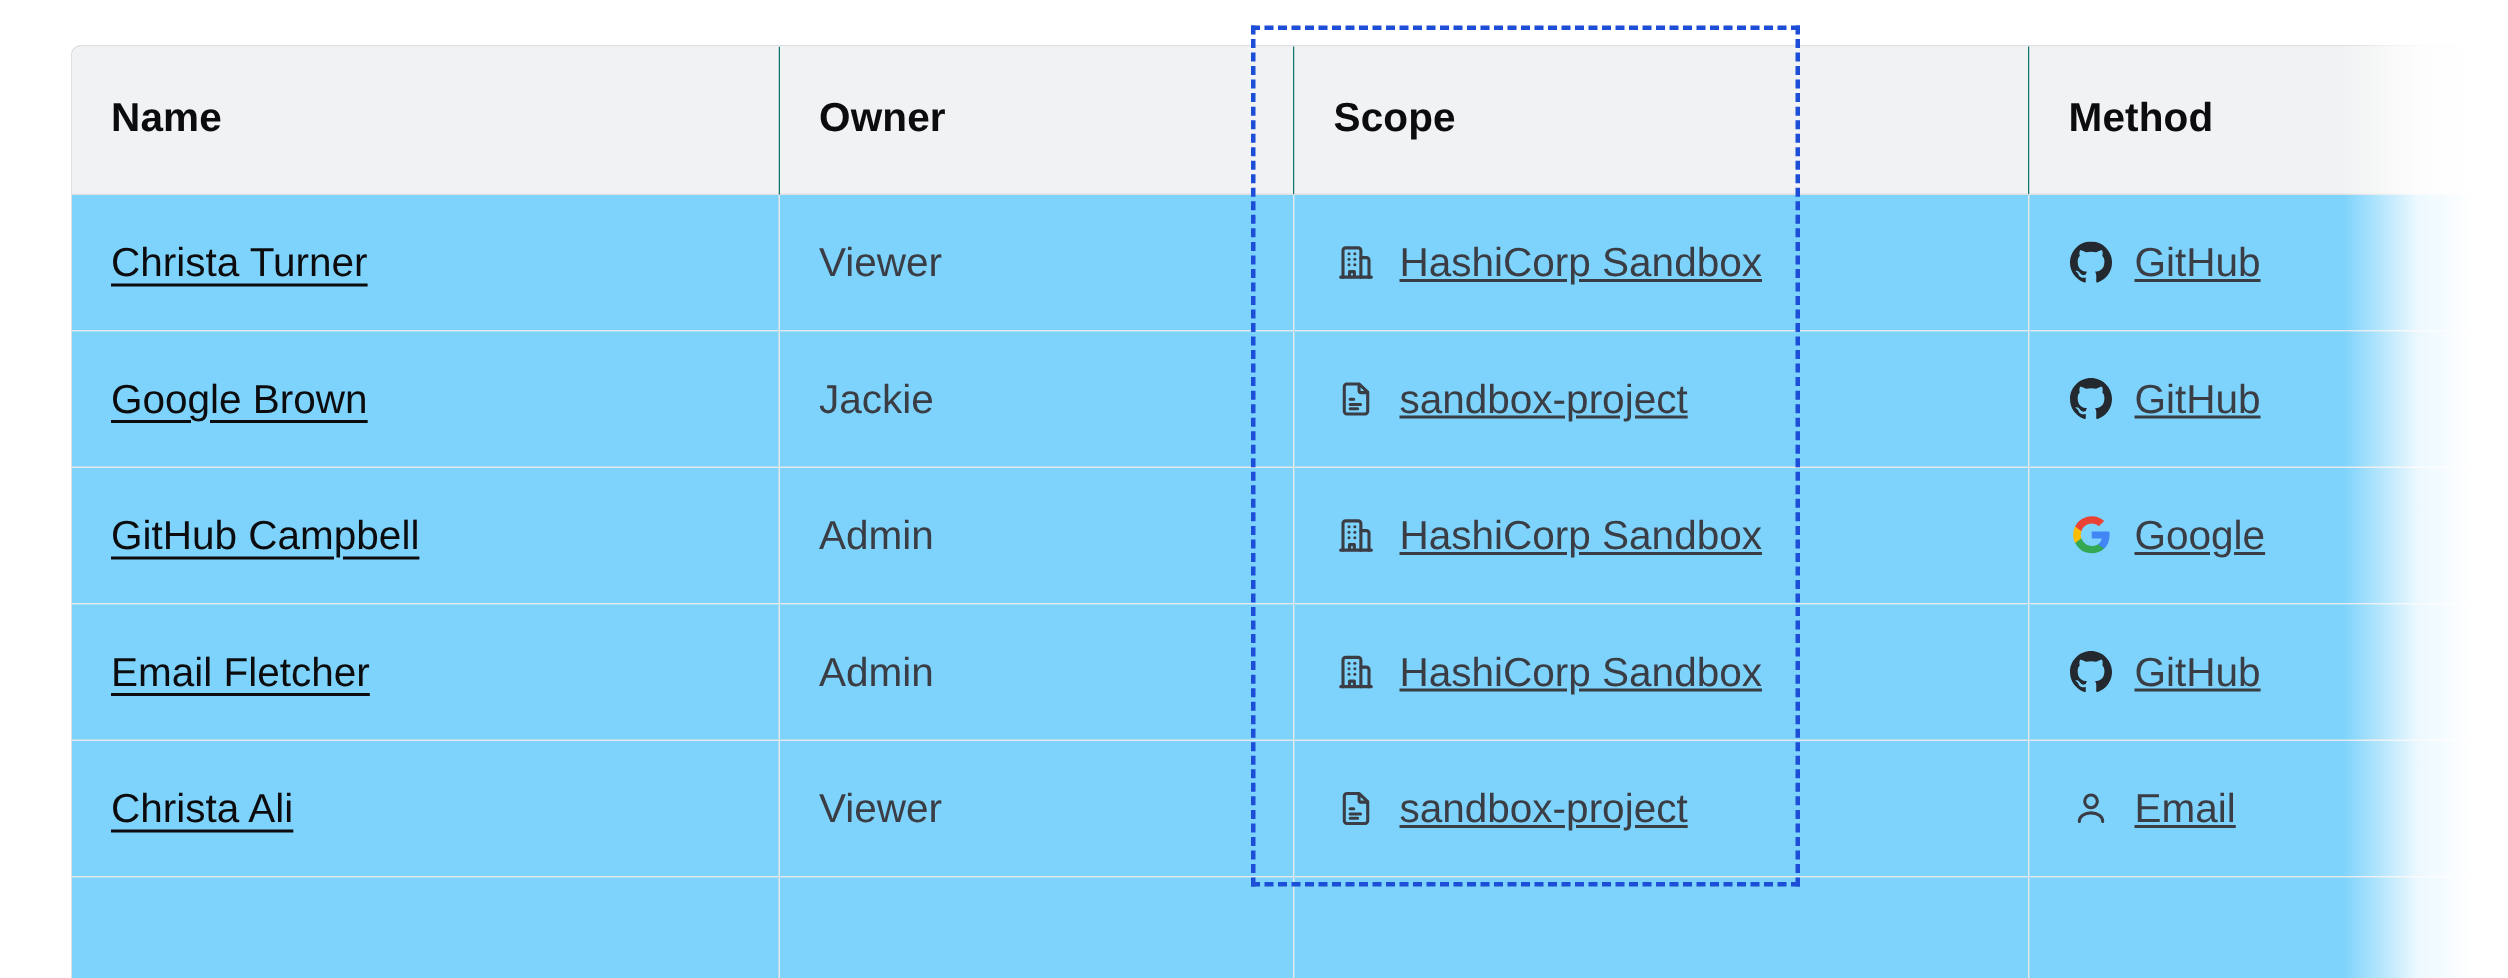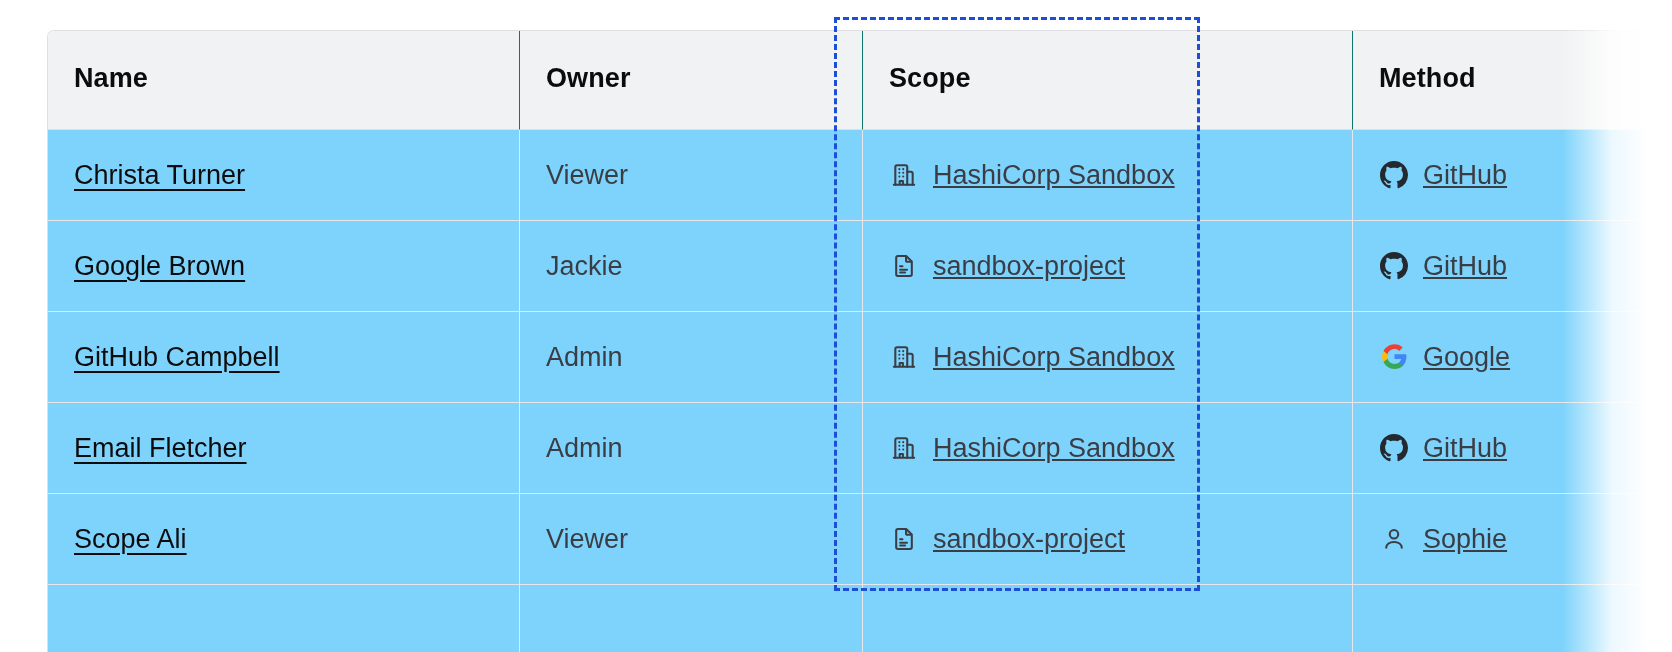--- a/index.html
+++ b/index.html
@@ -274,21 +274,21 @@
                 <span class="ic">
                   <svg width="28" height="28" viewBox="0 0 16 16" fill="#24292f">
                     <path d="M8 0C3.58 0 0 3.58 0 8c0 3.54 2.29 6.53 5.47 7.59.4.07.55-.17.55-.38 0-.19-.01-.82-.01-1.49-2.01.37-2.53-.49-2.69-.94-.09-.23-.48-.94-.82-1.13-.28-.15-.68-.52-.01-.53.63-.01 1.08.58 1.23.82.72 1.21 1.87.87 2.33.66.07-.52.28-.87.51-1.07-1.78-.2-3.64-.89-3.64-3.95 0-.87.31-1.59.82-2.15-.08-.2-.36-1.02.08-2.12 0 0 .67-.21 2.2.82.64-.18 1.32-.27 2-.27s1.36.09 2 .27c1.53-1.04 2.2-.82 2.2-.82.44 1.1.16 1.92.08 2.12.51.56.82 1.27.82 2.15 0 3.07-1.87 3.75-3.65 3.95.29.25.54.73.54 1.48 0 1.07-.01 1.93-.01 2.2 0 .21.15.46.55.38A8.01 8.01 0 0 0 16 8c0-4.42-3.58-8-8-8Z"></path>
                   </svg>
                 </span>
                 <span class="lbl">GitHub</span>
               </span>
             </td>
           </tr>
           <tr>
-            <td><a class="name-link">Scope Ali</a></td>
+            <td><a class="name-link">Christa Ali</a></td>
             <td><span>Viewer</span></td>
             <td>
               <span class="cell-ic">
                 <span class="ic">
                   <svg width="26" height="26" viewBox="0 0 24 24" fill="none">
                     <path d="M14 2.8H6.4A1.6 1.6 0 0 0 4.8 4.4v15.2a1.6 1.6 0 0 0 1.6 1.6h11.2a1.6 1.6 0 0 0 1.6-1.6V7.8L14 2.8Z" stroke="#3b3d45" stroke-width="1.9" stroke-linejoin="round"></path>
                     <path d="M13.9 2.9v4.2a1 1 0 0 0 1 1h4.2" stroke="#3b3d45" stroke-width="1.9" stroke-linejoin="round"></path>
                     <path d="M8.4 12.2h2.2M8.4 15.4h6.4M8.4 18h4.6" stroke="#3b3d45" stroke-width="1.9" stroke-linecap="round"></path>
                   </svg>
                 </span>
@@ -296,21 +296,21 @@
               </span>
             </td>
             <td>
               <span class="cell-ic">
                 <span class="ic">
                   <svg width="26" height="26" viewBox="0 0 24 24" fill="none">
                     <circle cx="12" cy="7.6" r="3.9" stroke="#3b3d45" stroke-width="1.9"></circle>
                     <path d="M4.8 20c0-3.1 3.22-5.3 7.2-5.3s7.2 2.2 7.2 5.3" stroke="#3b3d45" stroke-width="1.9" stroke-linecap="round"></path>
                   </svg>
                 </span>
-                <span class="lbl">Sophie</span>
+                <span class="lbl">Email</span>
               </span>
             </td>
           </tr>
           <tr>
             <td>&nbsp;</td>
             <td>&nbsp;</td>
             <td>&nbsp;</td>
             <td>&nbsp;</td>
           </tr>
         </tbody>

